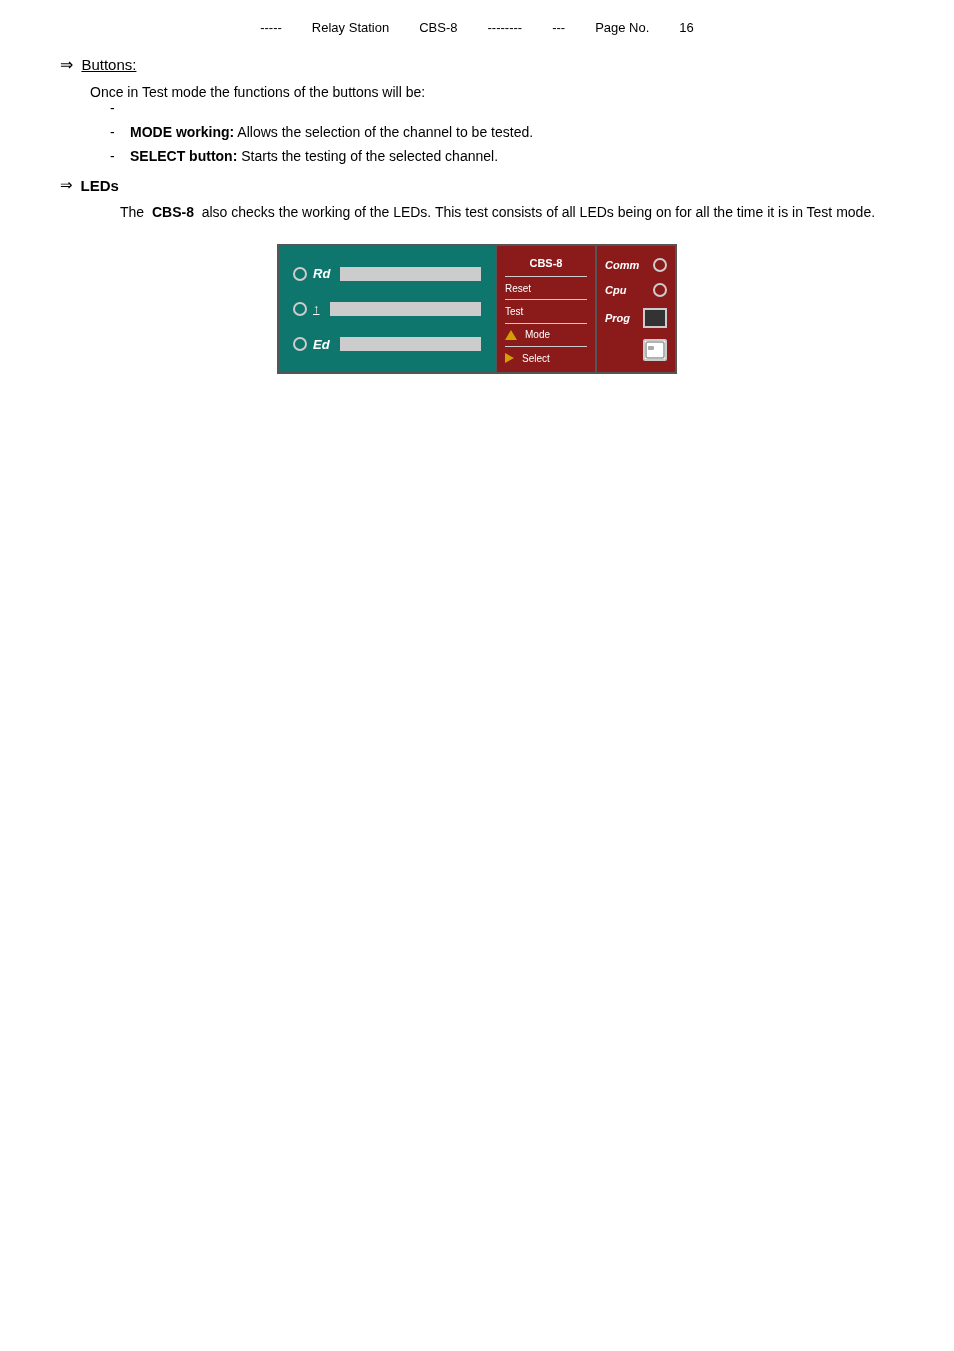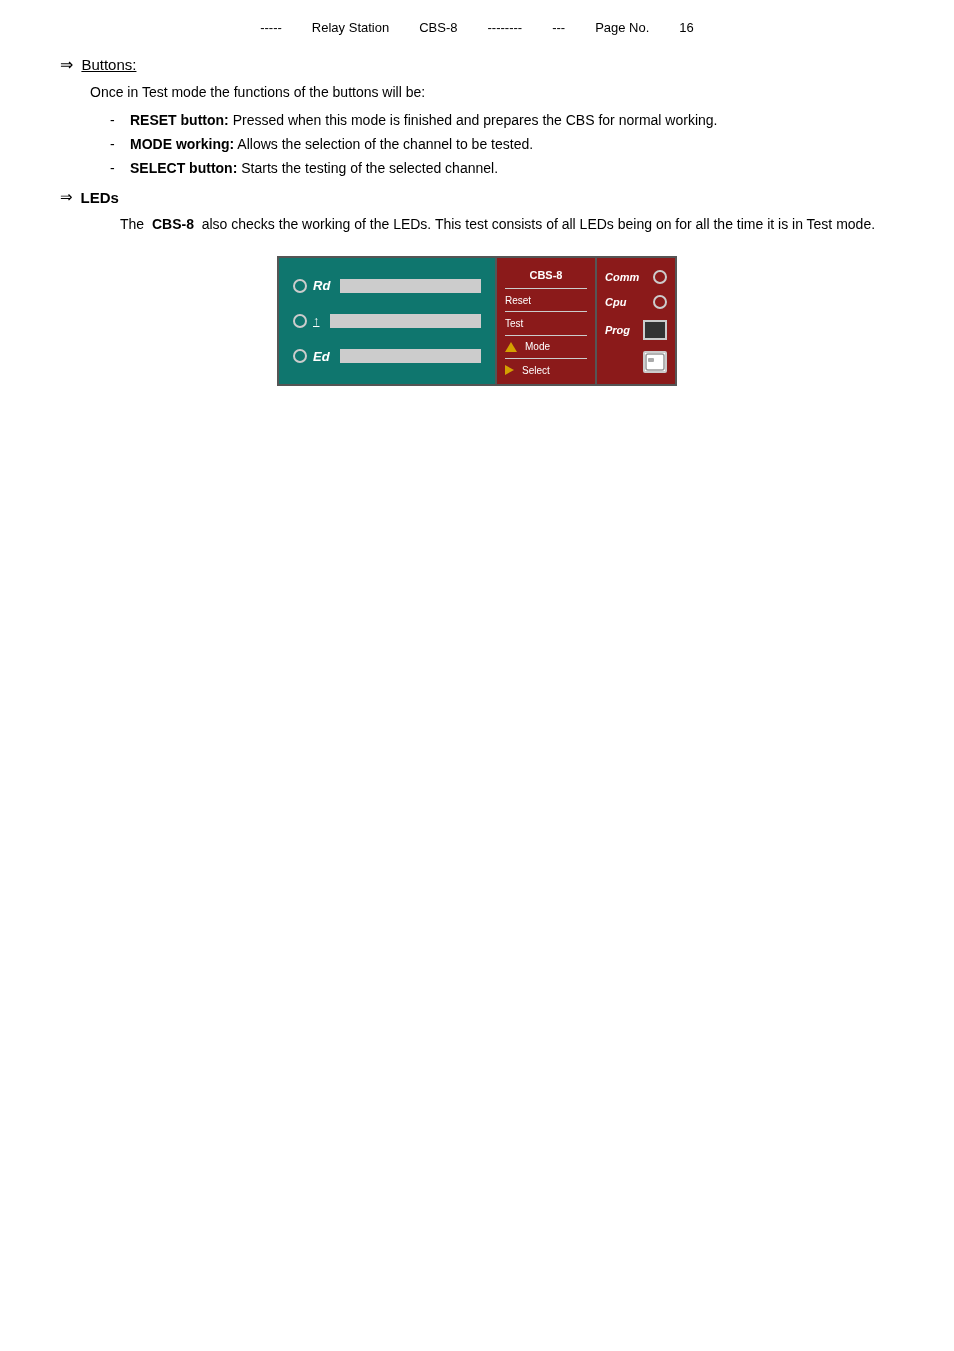--- a/index.html
+++ b/index.html
@@ -32,21 +32,20 @@
     .section-title .arrow {
       font-size: 16px;
     }
     .section-title strong {
       font-weight: normal;
       text-decoration: underline;
     }
 
     .intro-text {
       margin-left: 30px;
-      margin-bottom: 12px;
     }
 
     .bullet-list {
       margin-left: 50px;
       margin-bottom: 12px;
       list-style: none;
     }
     .bullet-list li {
       margin-bottom: 8px;
       display: flex;
@@ -222,24 +221,20 @@
 <div class="section-title">
   <span class="arrow">⇒</span>
   <strong>Buttons:</strong>
 </div>
 
 <p class="intro-text">Once in Test mode the functions of the buttons will be:</p>
 
 <ul class="bullet-list">
   <li>
     <span class="dash">-</span>
-    <span>
-      <strong>RESET button:</strong>
-      <span> Pressed when this mode is finished and prepares the CBS for normal working.</span>
-    </span>
   </li>
   <li>
     <span class="dash">-</span>
     <span>
       <strong>MODE working:</strong>
       <span> Allows the selection of the channel to be tested.</span>
     </span>
   </li>
   <li>
     <span class="dash">-</span>

